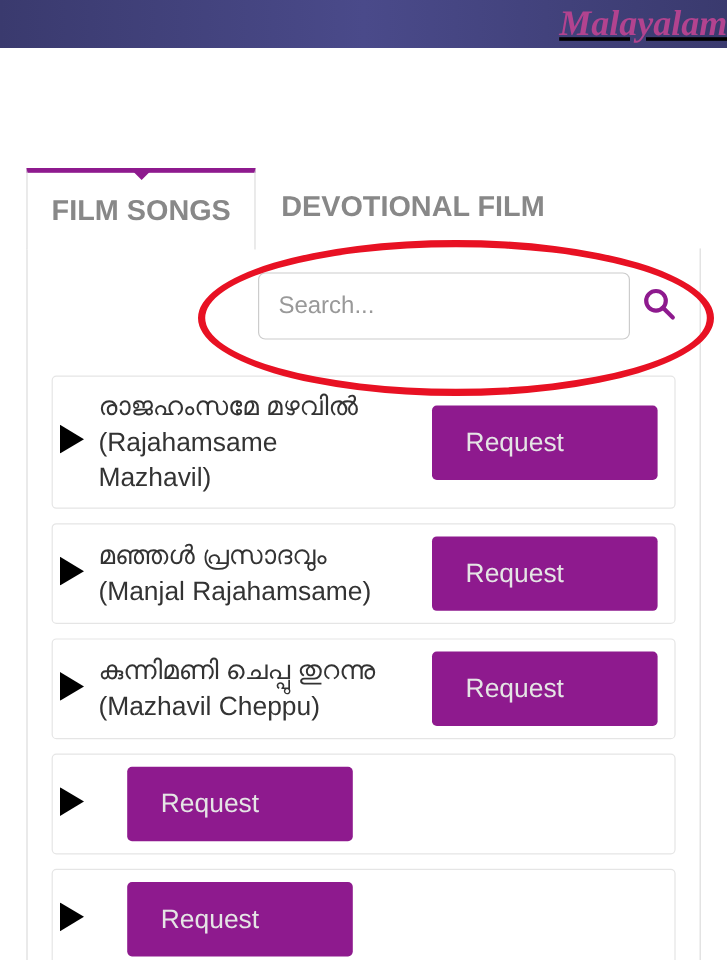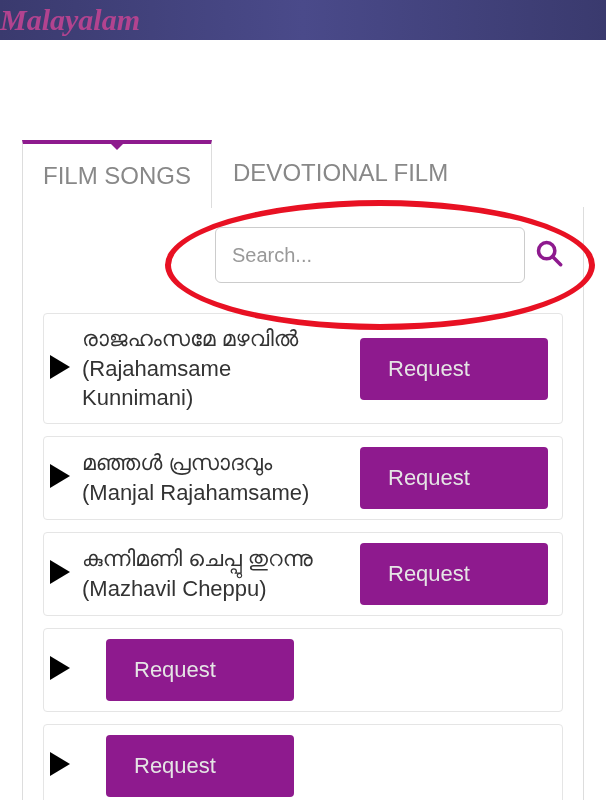--- a/index.html
+++ b/index.html
@@ -9,22 +9,23 @@
     width: 606px;
     height: 800px;
     overflow: hidden;
     position: relative;
   }
   .header {
     background: linear-gradient(90deg, #3a3a6e 0%, #4a4a8a 50%, #3a3a6e 100%);
     height: 40px;
     display: flex;
     align-items: center;
-    justify-content: flex-start;
+    justify-content: flex-end;
     width: 100%;
+    text-decoration: underline;
   }
   .header-title {
     font-family: 'Brush Script MT', cursive;
     font-style: italic;
     color: #b2438f;
     font-size: 30px;
     font-weight: bold;
   }
   .content {
     padding: 100px 22px 0 22px;
@@ -33,20 +34,21 @@
     display: flex;
     gap: 0;
   }
   .tab {
     padding: 18px 20px;
     font-size: 24px;
     color: #888;
     border: 1px solid transparent;
     cursor: pointer;
     background: #fff;
+    font-weight: bold;
   }
   .tab.active {
     color: #888;
     border: 1px solid #ddd;
     border-top: 4px solid #8e1a8e;
     border-bottom: none;
     position: relative;
   }
   .tab.active::before {
     content: '';
@@ -152,21 +154,21 @@
       </span>
     </div>
 
     <div class="song-list">
       <div class="song-row">
         <span class="play-icon">
           <svg width="20" height="24" viewBox="0 0 20 24">
               <polygon points="0,0 20,12 0,24" fill="#000"></polygon>
             </svg>
         </span>
-        <span class="song-title">രാജഹംസമേ മഴവിൽ (Rajahamsame Kunnimani)</span>
+        <span class="song-title">രാജഹംസമേ മഴവിൽ (Rajahamsame Mazhavil)</span>
         <button class="request-btn">Request</button>
       </div>
       <div class="song-row">
         <span class="play-icon">
           <svg width="20" height="24" viewBox="0 0 20 24">
               <polygon points="0,0 20,12 0,24" fill="#000"></polygon>
             </svg>
         </span>
         <span class="song-title">മഞ്ഞൾ പ്രസാദവും (Manjal Rajahamsame)</span>
         <button class="request-btn">Request</button>

